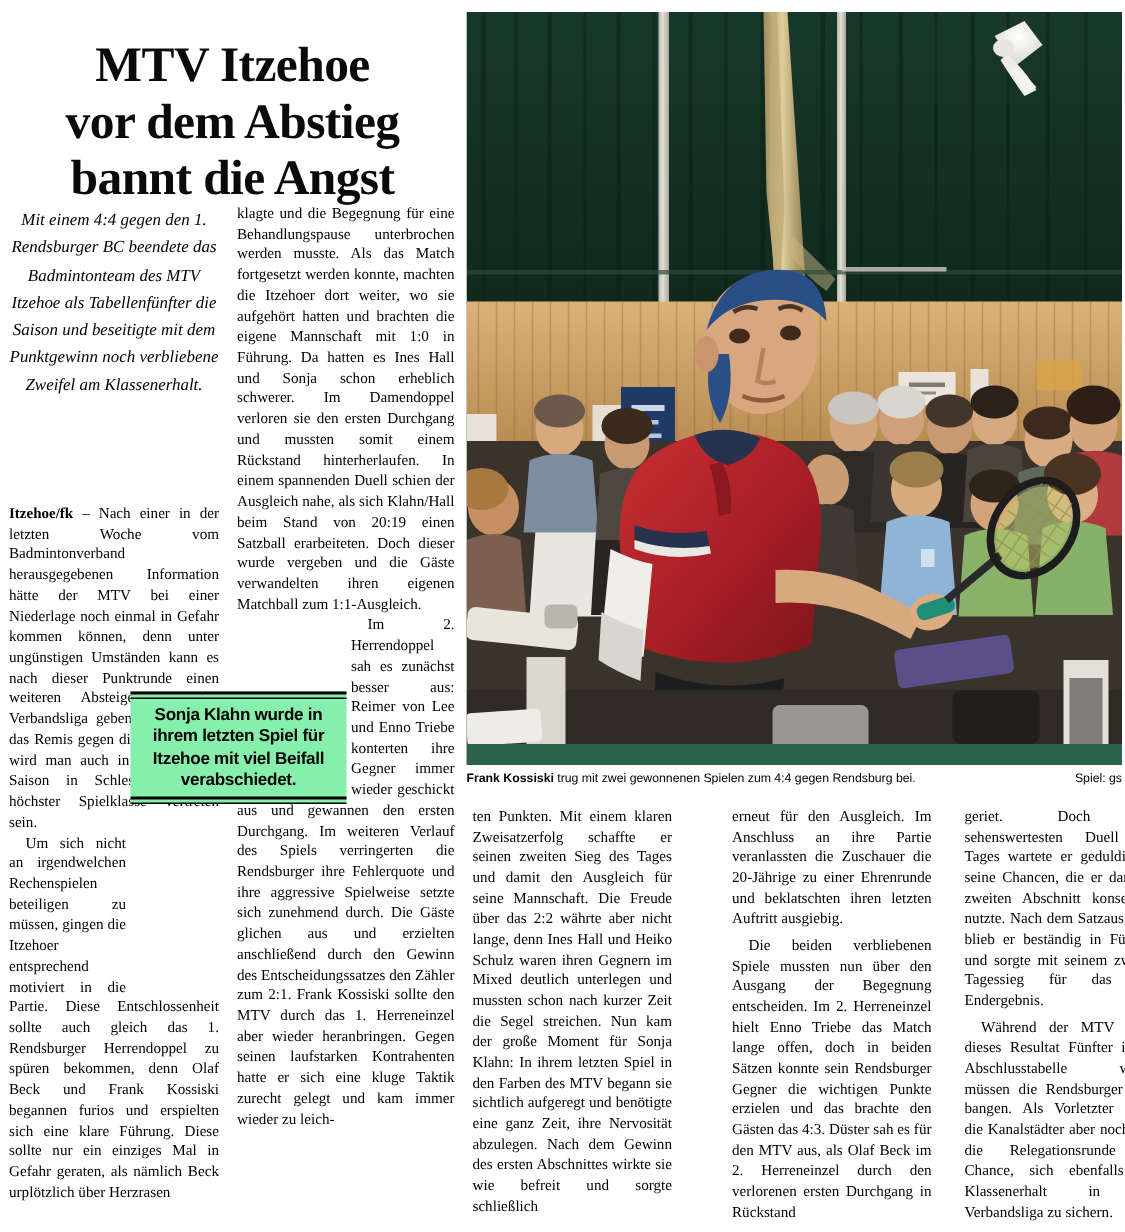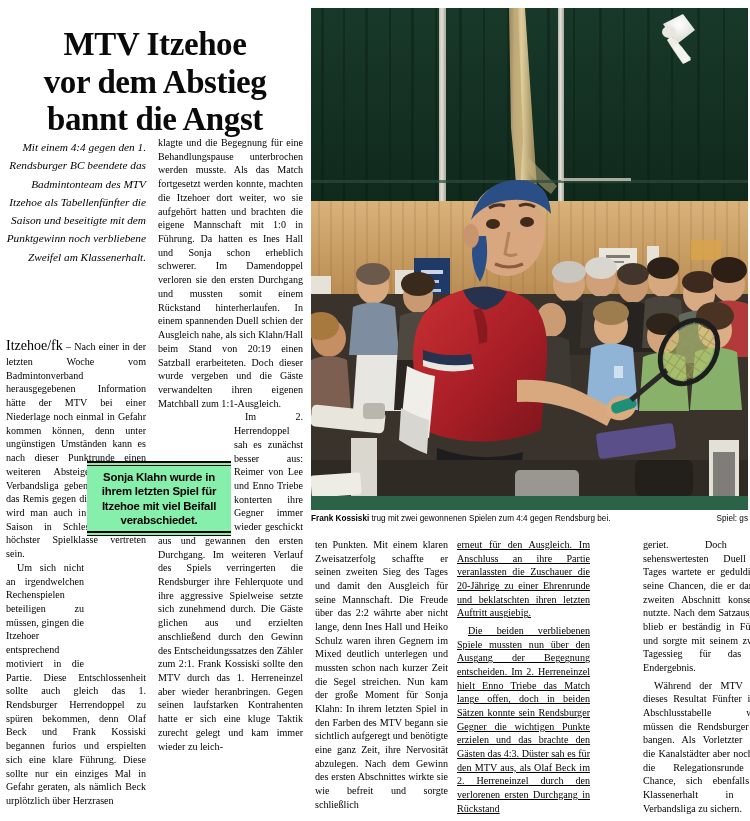--- a/index.html
+++ b/index.html
@@ -43,21 +43,21 @@
 
   
   .lead {
     position: absolute;
     left: 6px;
     top: 138px;
     width: 140px;
     font-style: italic;
     font-size: 11.3px;
     line-height: 1.62;
-    text-align: right;
+    text-align: center;
   }
 
   
   .col {
     position: absolute;
     font-size: 10.1px;
     line-height: 1.36;
     text-align: justify;
     text-justify: inter-word;
     hyphens: manual;
@@ -69,21 +69,21 @@
     top: 336px;
     width: 140px;
     height: 482px;
   }
   .col2 {
     left: 158px;
     top: 136px;
     width: 145px;
     height: 680px;
   }
-  .dateline { font-weight: normal; font-size: 14px; }
+  .dateline { font-weight: bold; font-size: 10px; }
 
   
   .quote-spacer-left {
     float: right;
     width: 62px;
     height: 106px;
     margin: 0;
     shape-margin: 0;
   }
   .quote-spacer-right {
@@ -162,21 +162,21 @@
     top: 534px;
     width: 141px;
     height: 284px;
     font-size: 10.1px;
     line-height: 1.355;
     text-align: justify;
   }
   .colb p { margin: 4px; text-indent: 11px; }
   .colb p.first { text-indent: 0; }
   .col3 { left: 311px; }
-  .col4 { left: 453px; text-decoration: underline; }
+  .col4 { left: 484px; }
   .col5 { left: 639px; width: 139px; }
 </style>
 </head>
 <body>
 
 <div class="page">
 
   <h1 class="headline">
     <span class="hl-line">MTV Itzehoe</span>
     <span class="hl-line">vor dem Abstieg</span>

